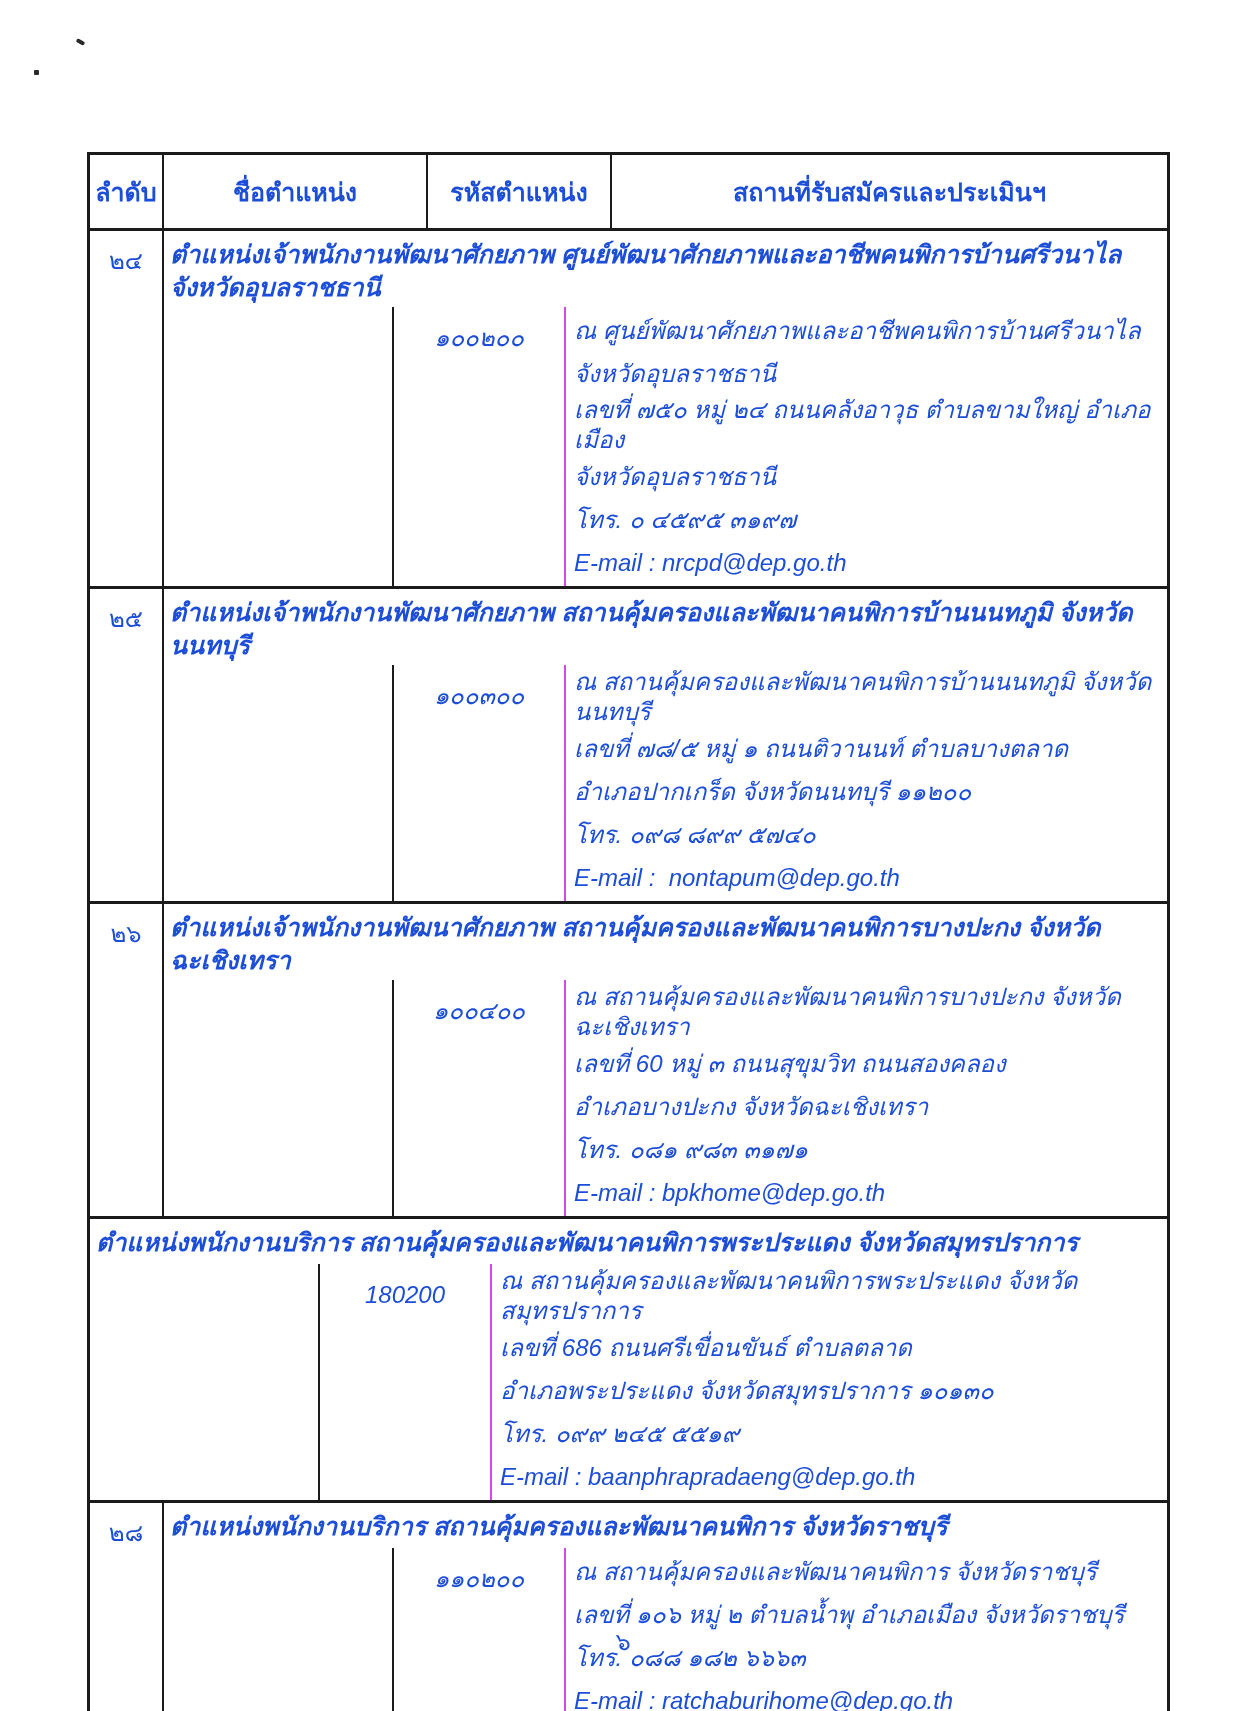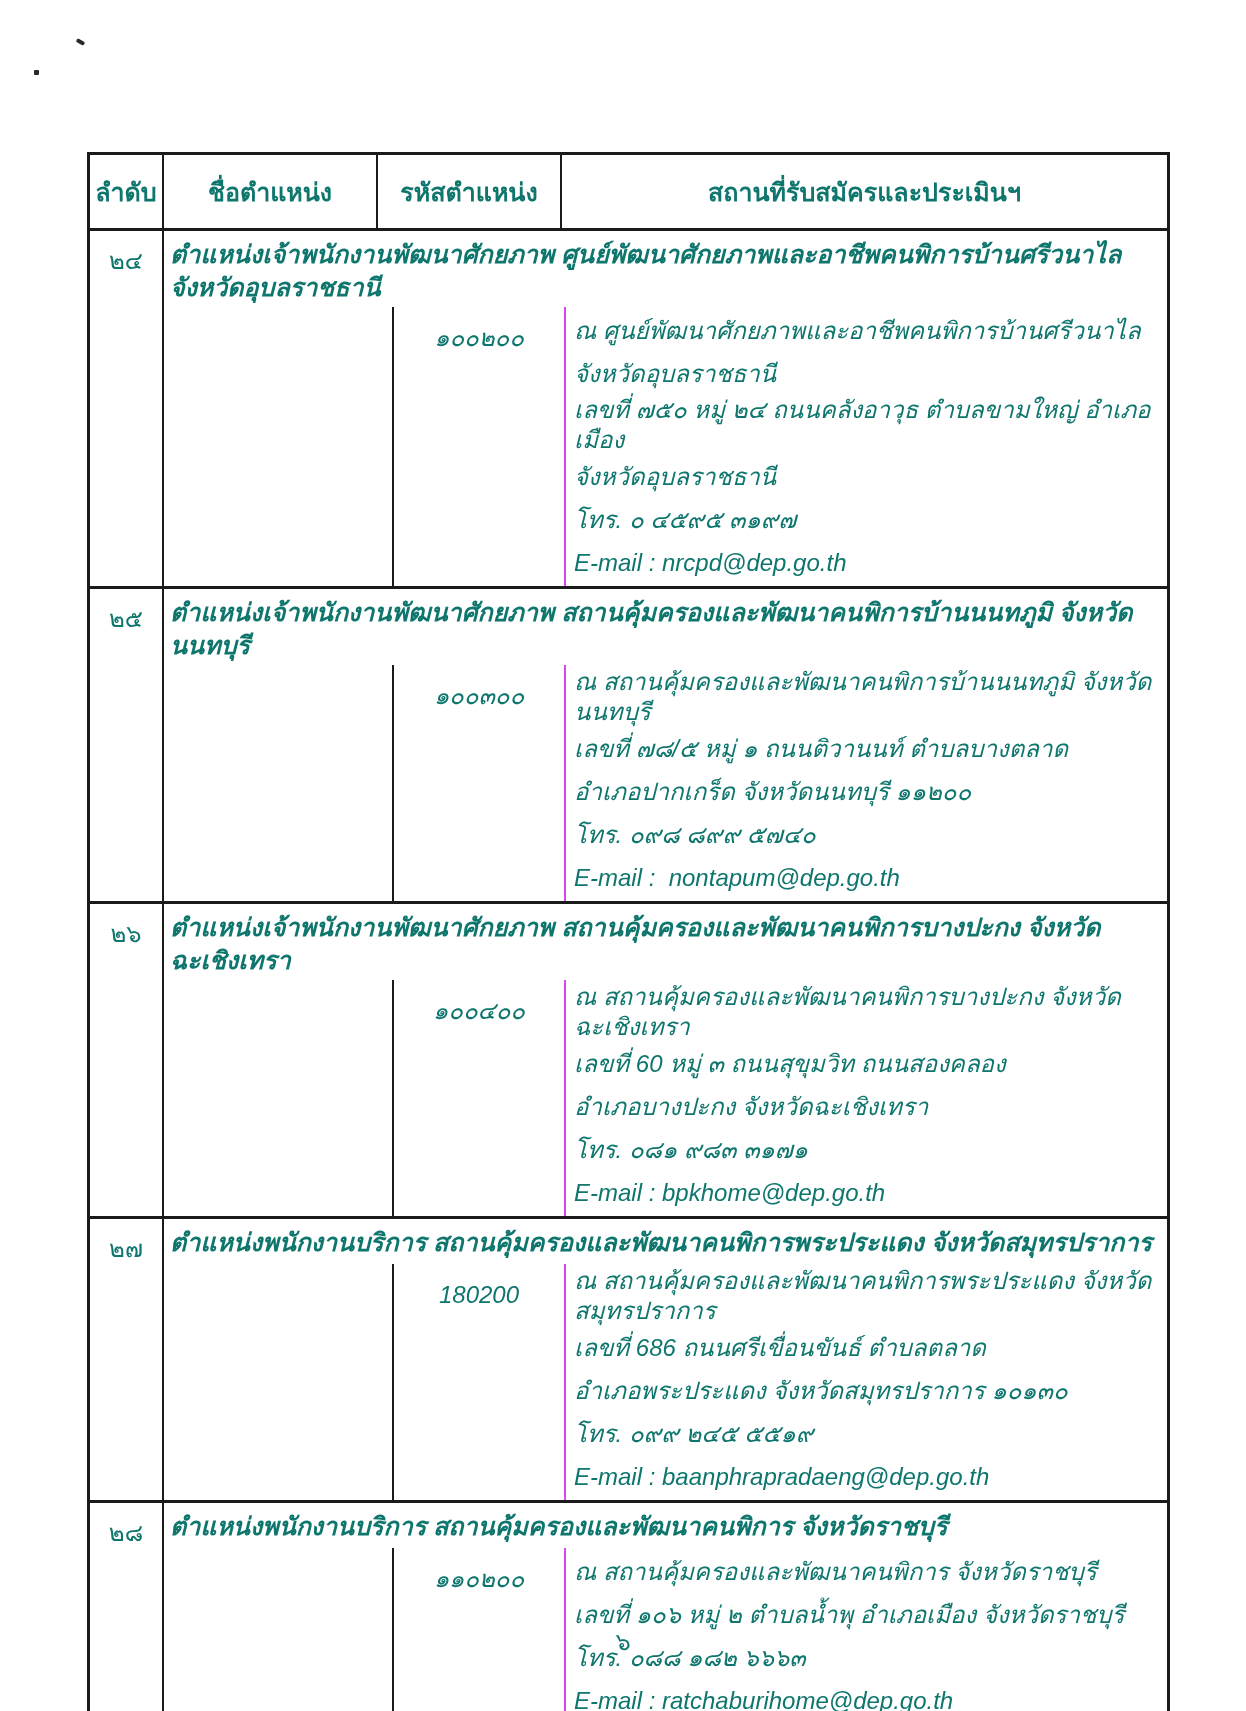--- a/index.html
+++ b/index.html
@@ -6,21 +6,21 @@
     margin: 0;
     padding: 0;
     background: #ffffff;
   }
   .page {
     position: relative;
     width: 1246px;
     height: 1711px;
     background: #ffffff;
     font-family: "Liberation Sans", sans-serif;
-    color: #0f766e;
+    color: #1d4ed8;
     overflow: hidden;
   }
   
   .artifact { position: absolute; background: #2a2a2a; }
   .artifact-1 { left: 76px; top: 40px; width: 9px; height: 4px; transform: rotate(28deg); border-radius: 2px; }
   .artifact-2 { left: 34px; top: 70px; width: 5px; height: 5px; border-radius: 1px; }
 
   .doc-table {
     position: absolute;
     left: 87px;
@@ -37,21 +37,21 @@
   }
   .thead .hc {
     display: flex;
     align-items: center;
     justify-content: center;
     font-weight: bold;
     font-size: 25px;
     box-sizing: border-box;
   }
   .hc1 { width: 74px; border-right: 2px solid #1b1b1b; }
-  .hc2 { width: 214px; border-right: 2px solid #1b1b1b; }
+  .hc2 { width: 264px; border-right: 2px solid #1b1b1b; }
   .hc3 { width: 184px; border-right: 2px solid #1b1b1b; }
   .hc4 { flex: 1; }
 
   
   .trow {
     display: flex;
     border-bottom: 3px solid #1b1b1b;
     box-sizing: border-box;
   }
   .trow:last-child { border-bottom: none; min-height: 287px; }
@@ -188,23 +188,20 @@
                 <div class="detail-line">เลขที่ 60 หมู่ ๓ ถนนสุขุมวิท ถนนสองคลอง</div>
                 <div class="detail-line">อำเภอบางปะกง จังหวัดฉะเชิงเทรา</div>
                 <div class="detail-line">โทร. ๐๘๑ ๙๘๓ ๓๑๗๑</div>
                 <div class="detail-line">E-mail : bpkhome@dep.go.th</div>
               </div>
       </div>
     </div>
   </div>
 
   <div class="trow">
-    <div class="cell num">
-      <span class="numtext">๒๗</span>
-    </div>
     <div class="rbody">
       <div class="rtitle">ตำแหน่งพนักงานบริการ สถานคุ้มครองและพัฒนาคนพิการพระประแดง จังหวัดสมุทรปราการ</div>
       <div class="rsub">
         <div class="c2"></div>
         <div class="c3">180200</div>
         <div class="c4">
                 <div class="detail-line">ณ สถานคุ้มครองและพัฒนาคนพิการพระประแดง จังหวัดสมุทรปราการ</div>
                 <div class="detail-line">เลขที่ 686 ถนนศรีเขื่อนขันธ์ ตำบลตลาด</div>
                 <div class="detail-line">อำเภอพระประแดง จังหวัดสมุทรปราการ ๑๐๑๓๐</div>
                 <div class="detail-line">โทร. ๐๙๙ ๒๔๕ ๕๕๑๙</div>

